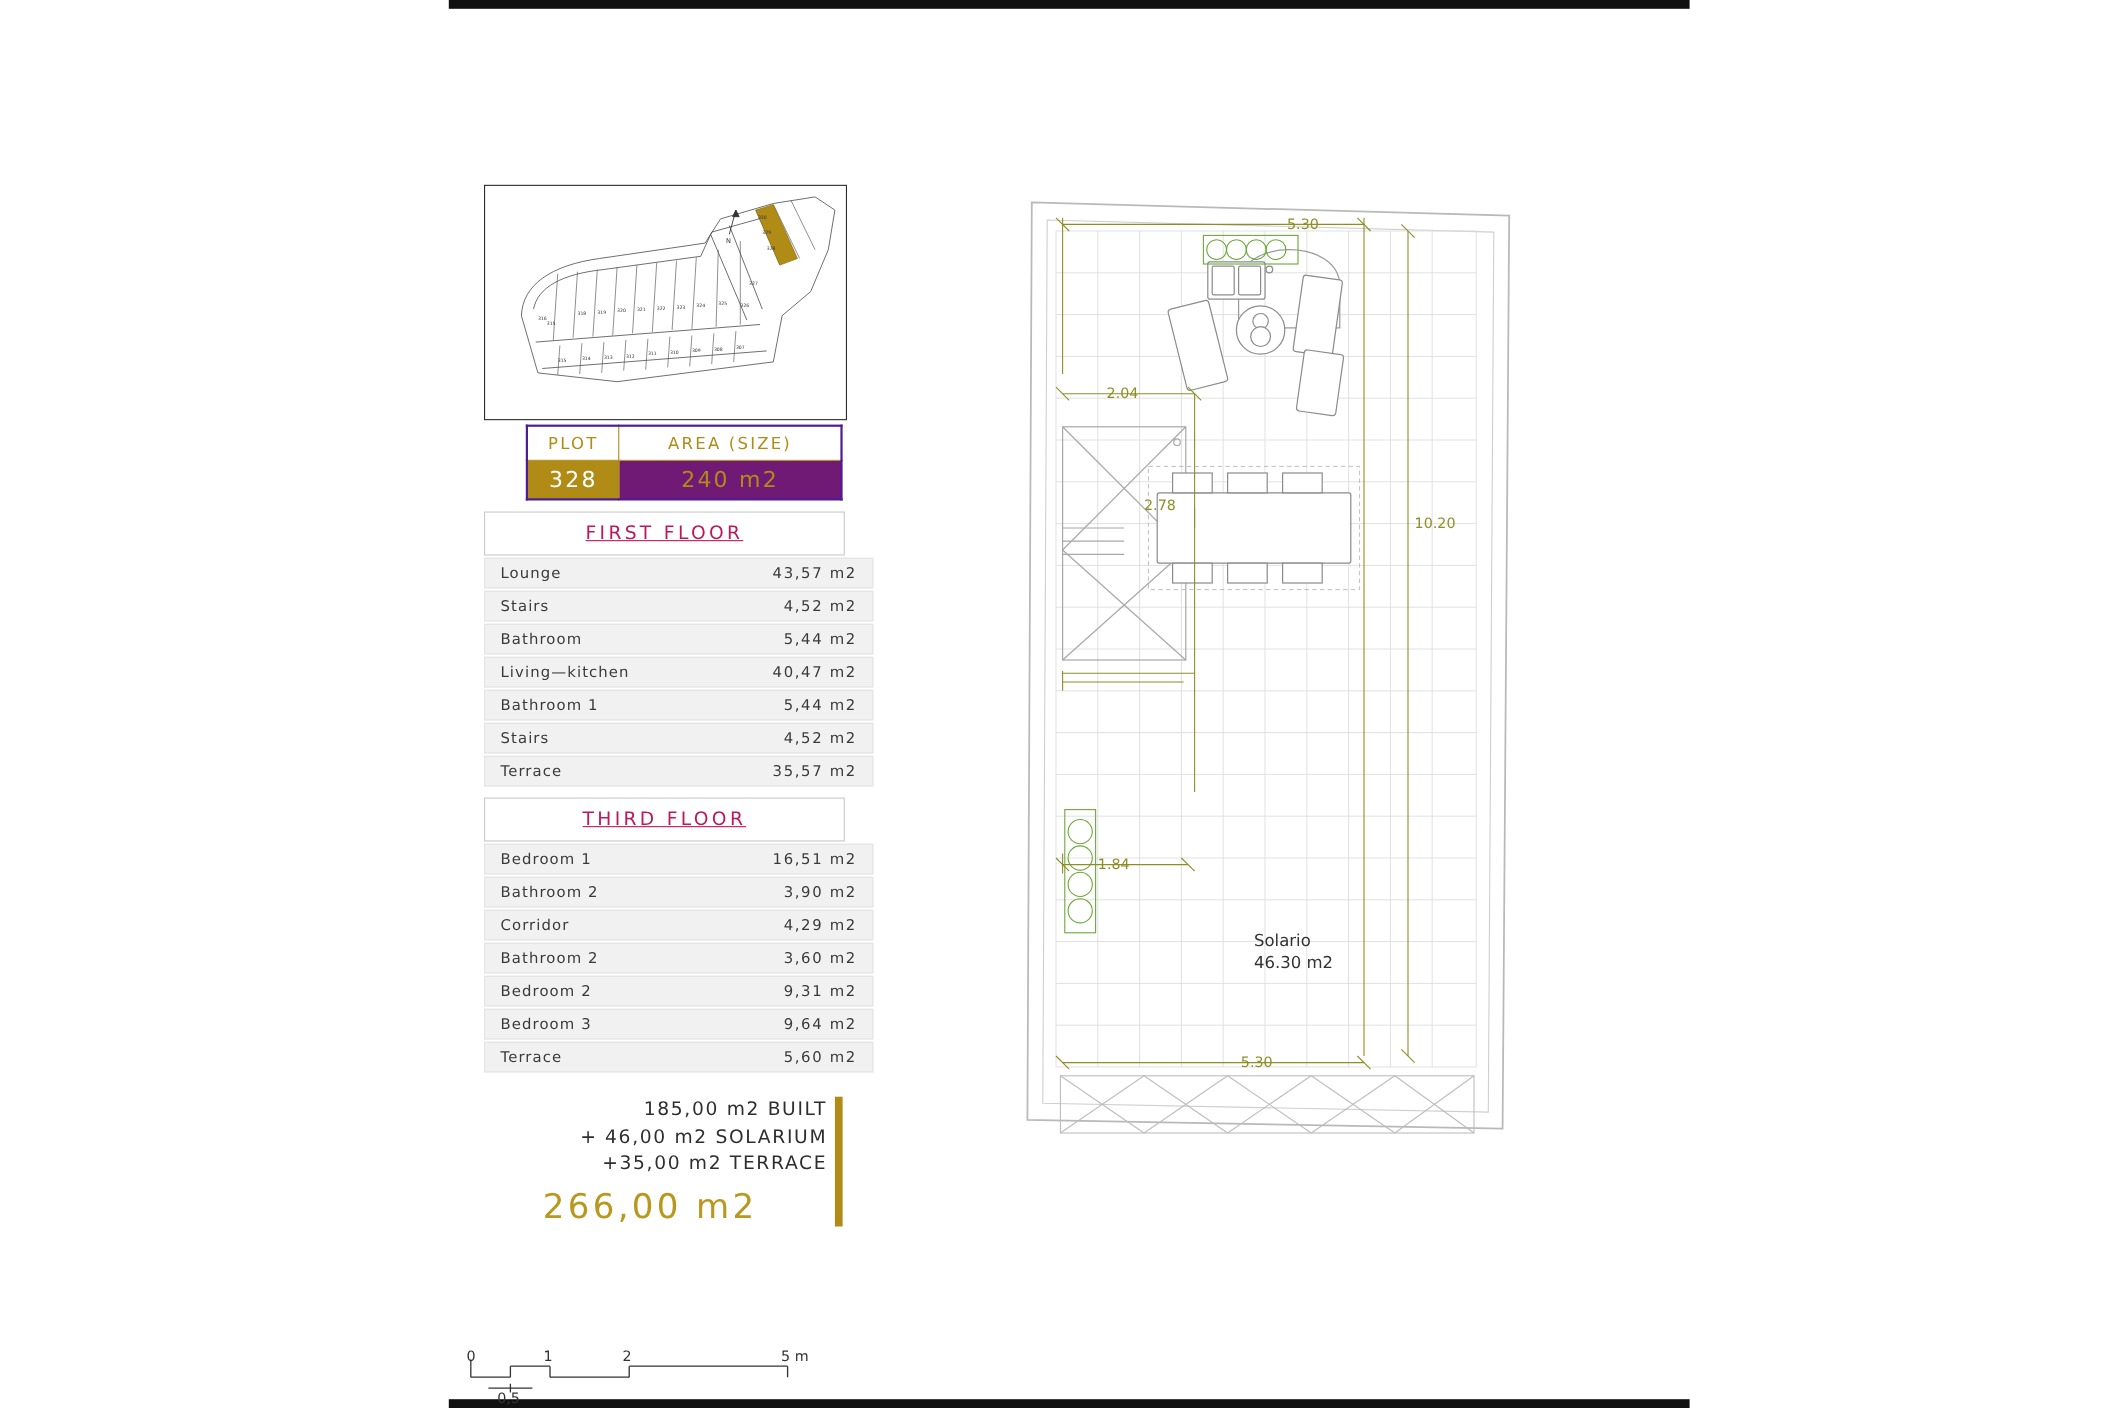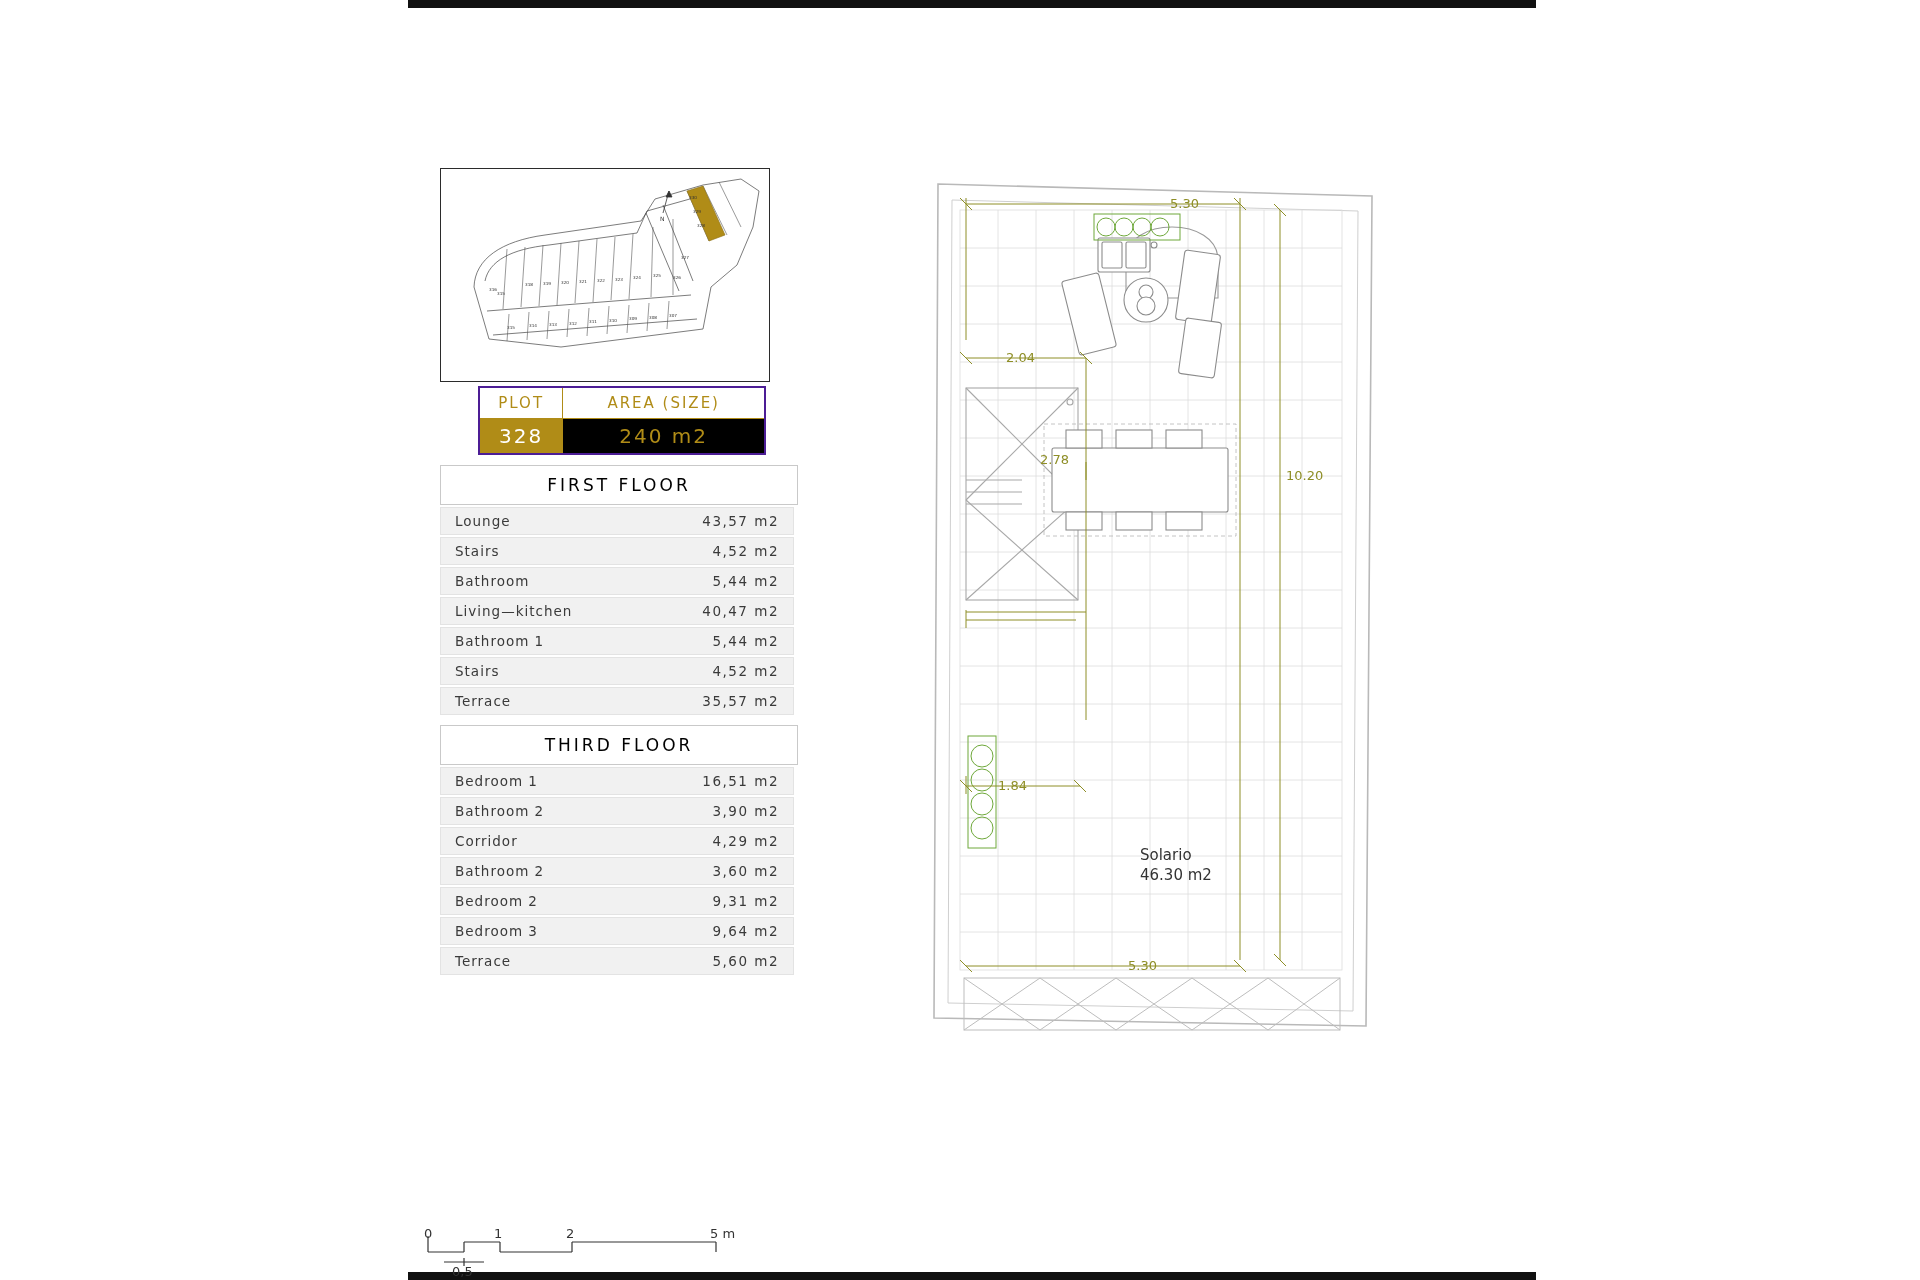--- a/index.html
+++ b/index.html
@@ -22,26 +22,26 @@
   .sitemap svg{position:absolute;left:0;top:0;}
 
   .plot-table{
     margin-top:4px;margin-left:38px;width:288px;border:2px solid #4c1d95;border-collapse:collapse;
   }
   .plot-table td{
     border:1px solid #b08c17;color:#b08c17;font-size:17px;letter-spacing:2px;
     text-align:center;padding:5px 0;font-family:"DejaVu Sans", sans-serif;
   }
   .plot-table .hdr td{font-size:15px;padding:6px 0;}
-  .plot-table .val td{background:#000000;font-size:20px;padding:5px 0;}
+  .plot-table .val td{background:#701a75;font-size:20px;padding:5px 0;}
   .plot-table .val td.filled{background:#b08c17;color:#fff;}
 
   .floor-head{
     margin-top:10px;width:326px;border:1px solid #c9c9c9;text-align:center;
-    color:#000000;font-size:17px;letter-spacing:3px;padding:9px 15px;background:#fff;
+    color:#be185d;font-size:17px;letter-spacing:3px;padding:9px 0;background:#fff;text-decoration:underline;
   }
   .row{
     width:354px;border:1px solid #e3e3e3;background:#f1f1f1;box-sizing:border-box;
     display:flex;justify-content:space-between;align-items:center;
     padding:5px 14px 5px 14px;font-size:13.5px;color:#3a3a3a;letter-spacing:1px;
     margin-top:2px;
   }
   .row .val{letter-spacing:1.5px;}
 
   .totals{
@@ -214,20 +214,27 @@
     </div>
     <div class="row">
       <span>Bedroom 3</span>
       <span class="val">9,64 m2</span>
     </div>
     <div class="row">
       <span>Terrace</span>
       <span class="val">5,60 m2</span>
     </div>
 
+    <div class="totals">
+      <div class="goldbar"></div>
+      <div class="line">185,00 m2 BUILT</div>
+      <div class="line">+ 46,00 m2 SOLARIUM</div>
+      <div class="line">+35,00 m2 TERRACE</div>
+      <div class="grand">266,00 m2</div>
+    </div>
 
   </div>
 
   <div class="scale">
     <svg width="400" height="48" viewBox="0 0 400 48">
       <g stroke="#333" stroke-width="1.2" fill="none">
         <line x1="4" y1="14" x2="4" y2="24"></line>
         <line x1="4" y1="24" x2="40" y2="24"></line>
         <line x1="40" y1="24" x2="40" y2="14"></line>
         <line x1="40" y1="14" x2="76" y2="14"></line>

